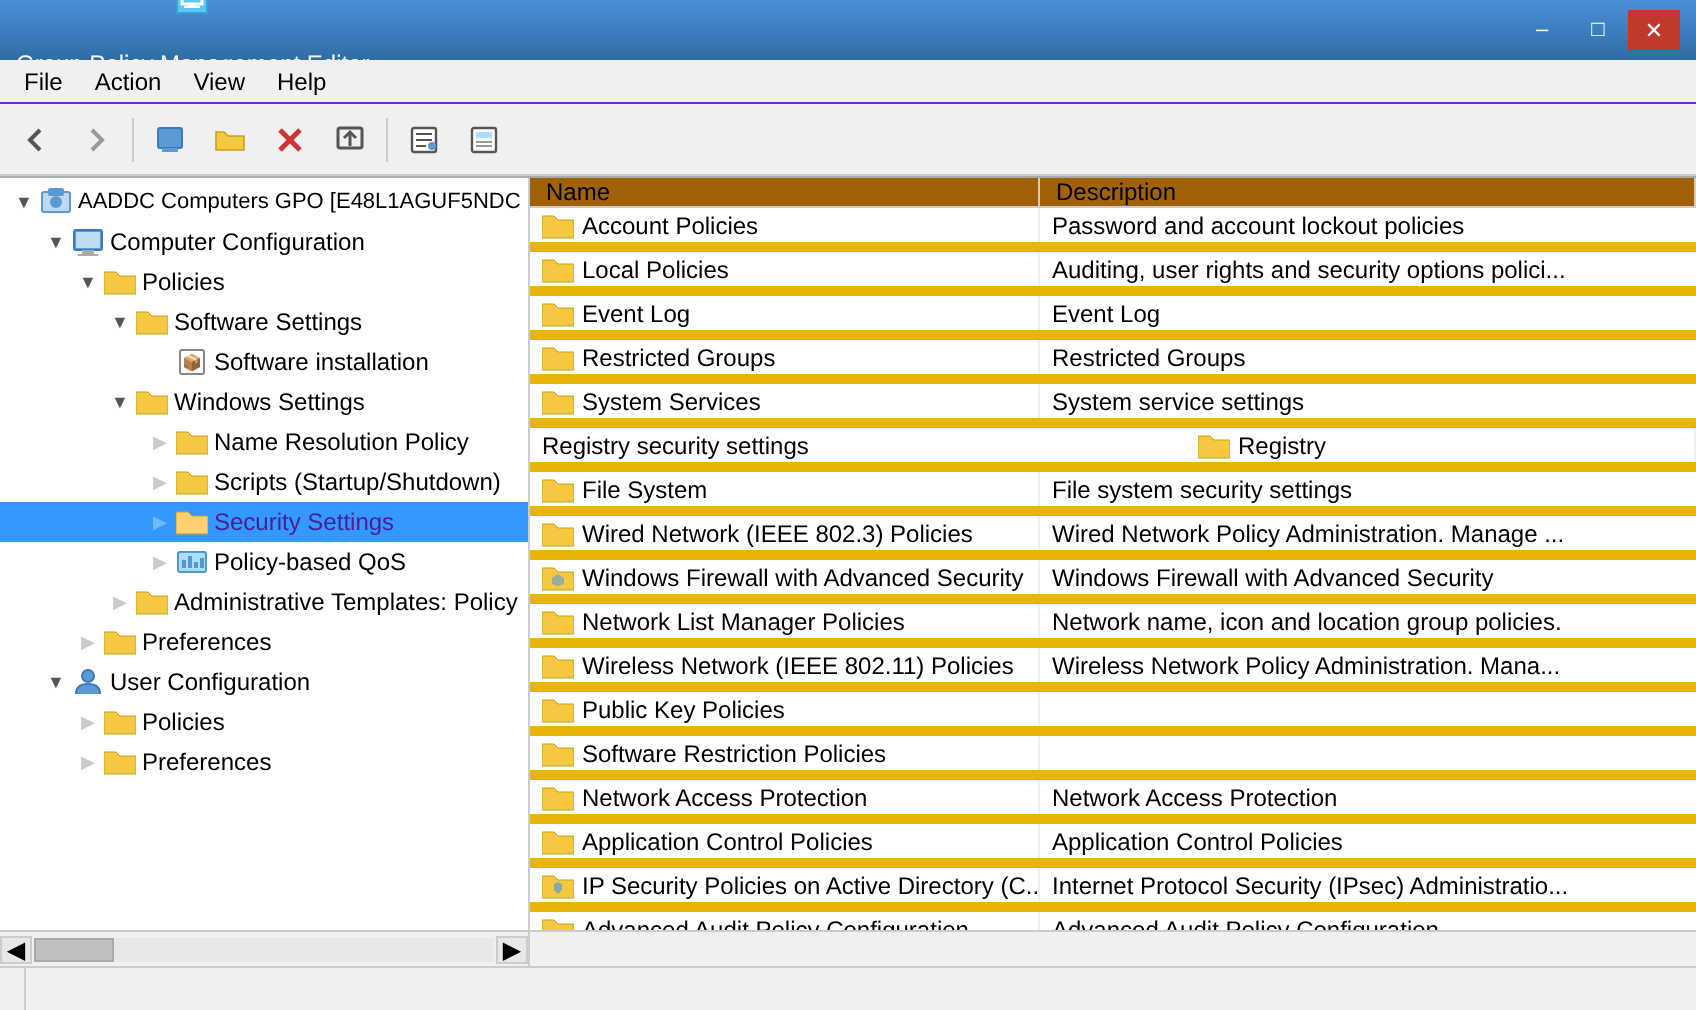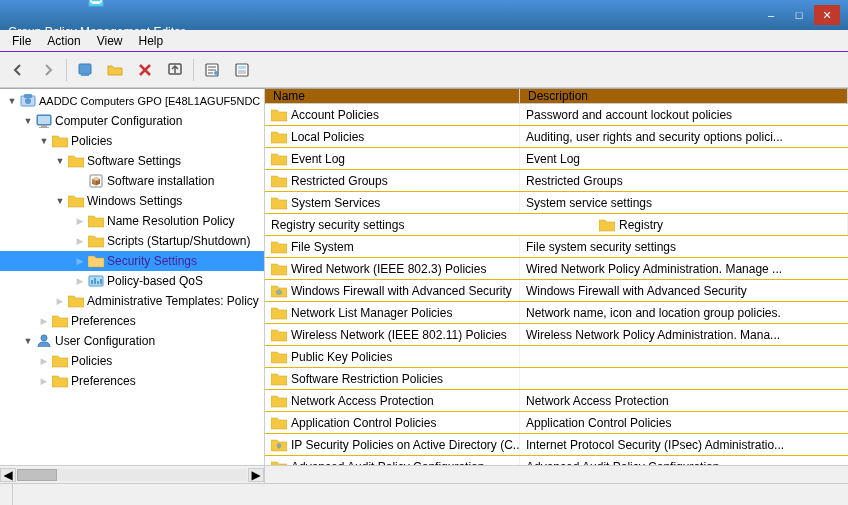--- a/index.html
+++ b/index.html
@@ -181,21 +181,21 @@
       align-items: center;
       cursor: pointer;
       user-select: none;
     }
     .col-name { width: 255px; min-width: 255px; }
     .col-desc { flex: 1; text-align: center; }
     .list-row {
       display: flex;
       height: 22px;
       align-items: center;
-      border-bottom: 1px solid #eab308;
+      border-bottom: 5px solid #eab308;
       cursor: pointer;
     }
     .list-cell {
       padding: 0 6px;
       font-size: 12px;
       white-space: nowrap;
       overflow: hidden;
       text-overflow: ellipsis;
       height: 100%;
       display: flex;

